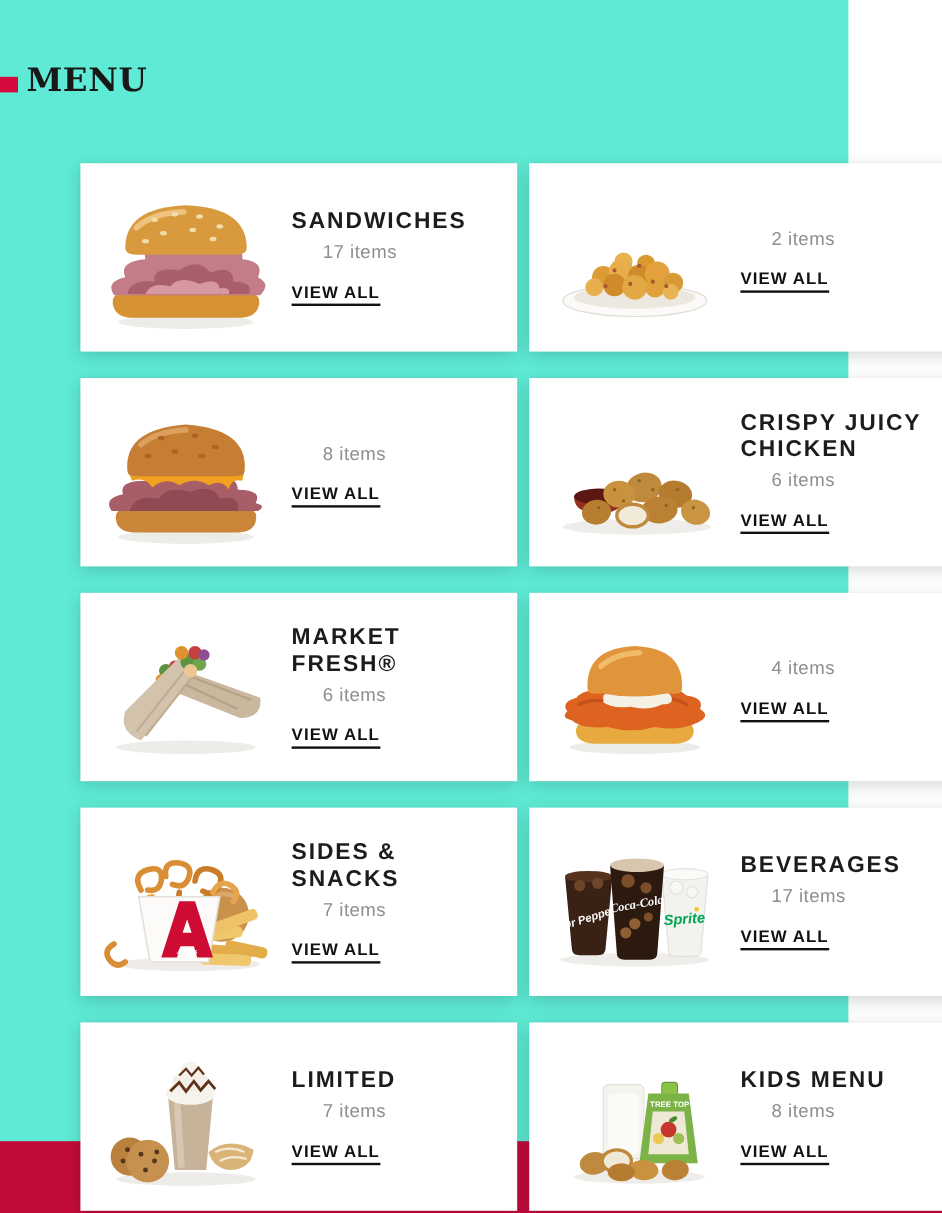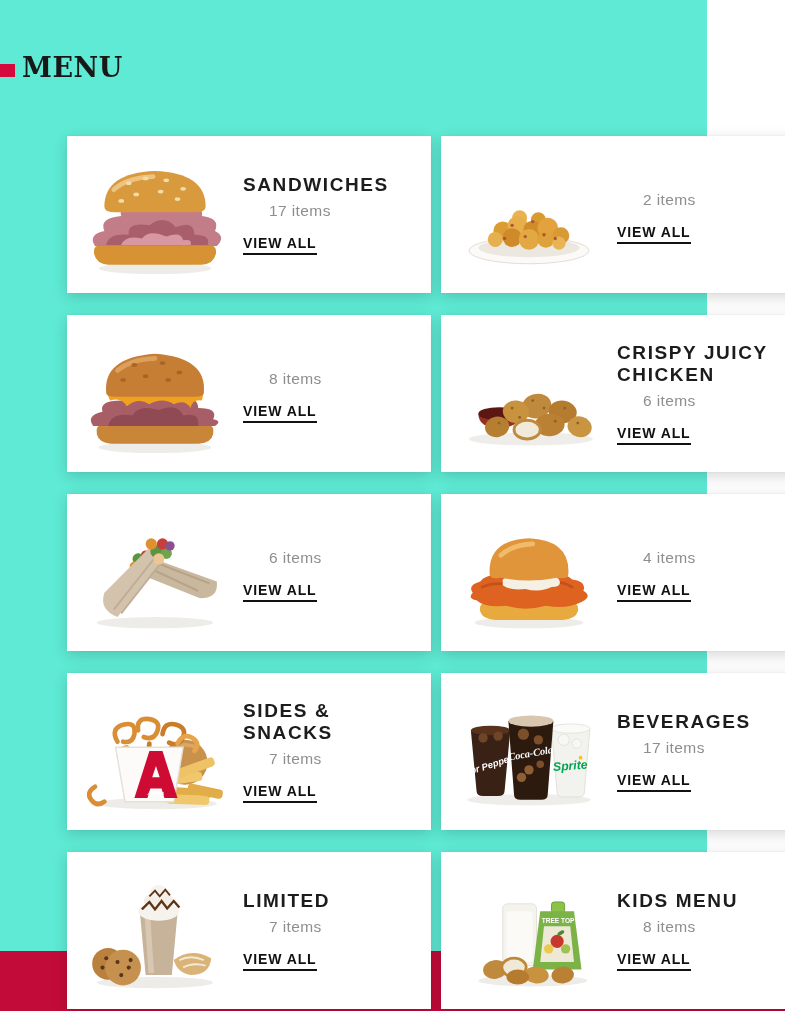--- a/index.html
+++ b/index.html
@@ -209,20 +209,21 @@
       <circle cx="82" cy="42" r="7" fill="#5e9440"></circle>
               <circle cx="92" cy="44" r="6" fill="#6fa44c"></circle>
       <circle cx="88" cy="34" r="6" fill="#c63f3c"></circle>
               <circle cx="76" cy="34" r="6" fill="#e0912f"></circle>
       <circle cx="96" cy="36" r="5" fill="#8d4f93"></circle>
               <circle cx="84" cy="50" r="6" fill="#ecc793"></circle>
     </g>
   </svg>
         </div>
     <div class="card-text">
+      <h2 class="card-title">MARKET FRESH®</h2>
       <p class="card-count">6 items</p>
       <a class="view-all">VIEW ALL</a>
     </div>
   </article>
 
   <article class="card">
     <div class="card-image">
           <svg viewBox="0 0 160 130">
     <ellipse cx="80" cy="118" rx="58" ry="6" fill="#eeece8"></ellipse>
     <path d="M34 96 H126 Q134 98 132 106 Q130 114 116 115 H44 Q30 114 28 106 Q26 98 34 96Z" fill="#e8a93f"></path>

